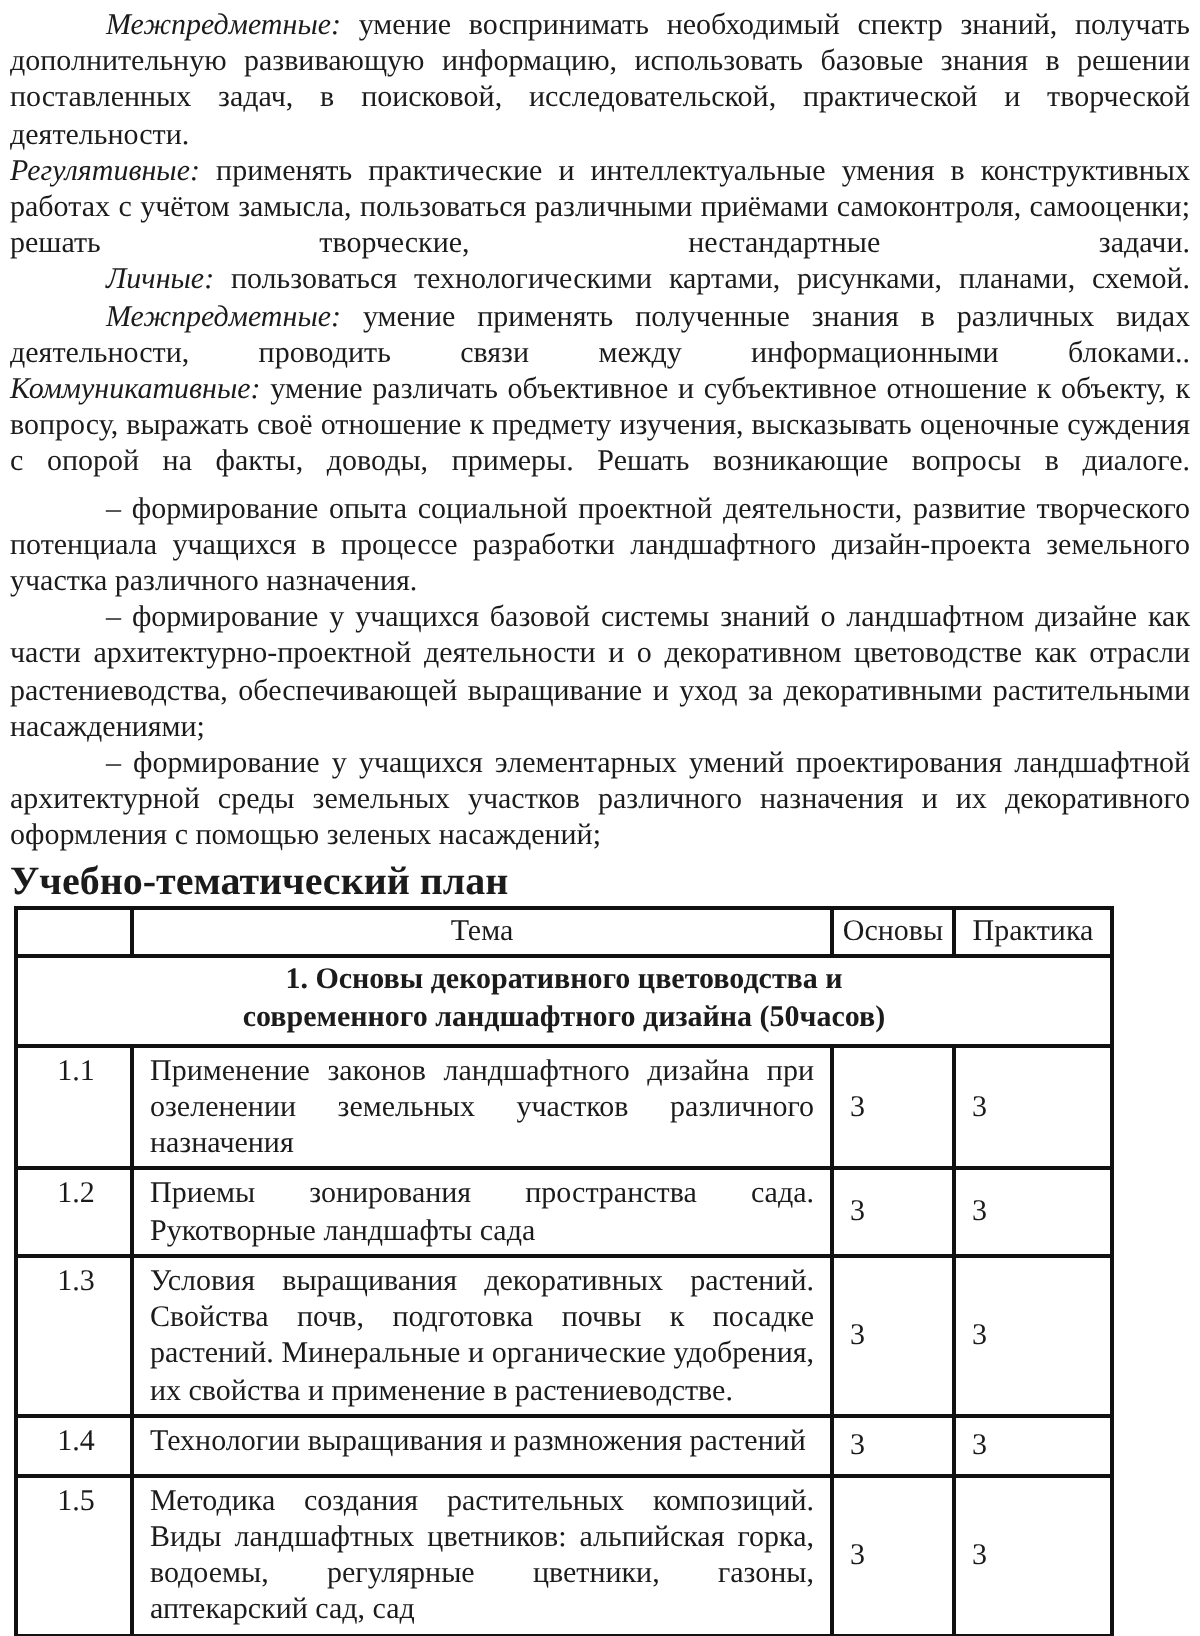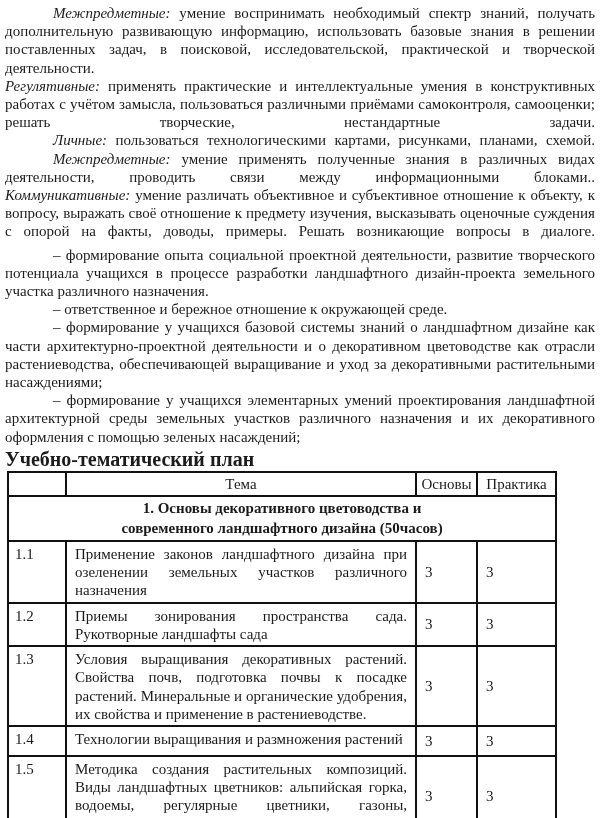--- a/index.html
+++ b/index.html
@@ -59,21 +59,21 @@
   tr.section-row td{
     font-weight:bold;
     text-align:center;
     vertical-align:middle;
     padding:2px;
     line-height:19.5px;
   }
   td.num{
     vertical-align:top;
     padding:3px 4px 2px 6px;
-    text-align:left;
+    text-align:center;
   }
   td.topic{
     vertical-align:top;
     text-align:justify;
     padding:3px 8px 2px 8px;
   }
   td.hours{
     vertical-align:middle;
     text-align:left;
     padding:2px 4px 2px 8px;
@@ -90,21 +90,20 @@
 <div class="page">
   <div id="paragraphs">
       <p class="para indent"><span class="lead">Межпредметные:</span> умение воспринимать необходимый спектр знаний, получать дополнительную развивающую информацию, использовать базовые знания в решении поставленных задач, в поисковой, исследовательской, практической и творческой деятельности.</p>
       <p class="para spread-last"><span class="lead">Регулятивные:</span> применять практические и интеллектуальные умения в конструктивных работах с учётом замысла, пользоваться различными приёмами самоконтроля, самооценки; решать творческие, нестандартные задачи.</p>
       <p class="para indent spread-last"><span class="lead">Личные:</span> пользоваться технологическими картами, рисунками, планами, схемой.</p>
       <p class="para indent spread-last"><span class="lead">Межпредметные:</span> умение применять полученные знания в различных видах деятельности, проводить связи между информационными блоками..</p>
       <p class="para spread-last"><span class="lead">Коммуникативные:</span> умение различать объективное и субъективное отношение к объекту, к вопросу, выражать своё отношение к предмету изучения, высказывать оценочные суждения с опорой на факты, доводы, примеры. Решать возникающие вопросы в диалоге.</p>
     </div>
   <div id="bullets">
       <p class="para indent">– формирование опыта социальной проектной деятельности, развитие творческого потенциала учащихся в процессе разработки ландшафтного дизайн-проекта земельного участка различного назначения.</p>
-      <p class="para indent">– ответственное и бережное отношение к окружающей среде.</p>
       <p class="para indent">– формирование у учащихся базовой системы знаний о ландшафтном дизайне как части архитектурно-проектной деятельности и о декоративном цветоводстве как отрасли растениеводства, обеспечивающей выращивание и уход за декоративными растительными насаждениями;</p>
       <p class="para indent">– формирование у учащихся элементарных умений проектирования ландшафтной архитектурной среды земельных участков различного назначения и их декоративного оформления с помощью зеленых насаждений;</p>
     </div>
   <p class="plan-heading">Учебно-тематический план</p>
   <table class="plan-table">
     <colgroup>
       <col style="width:58px">
       <col style="width:350px">
       <col style="width:61px">
       <col style="width:79px">

